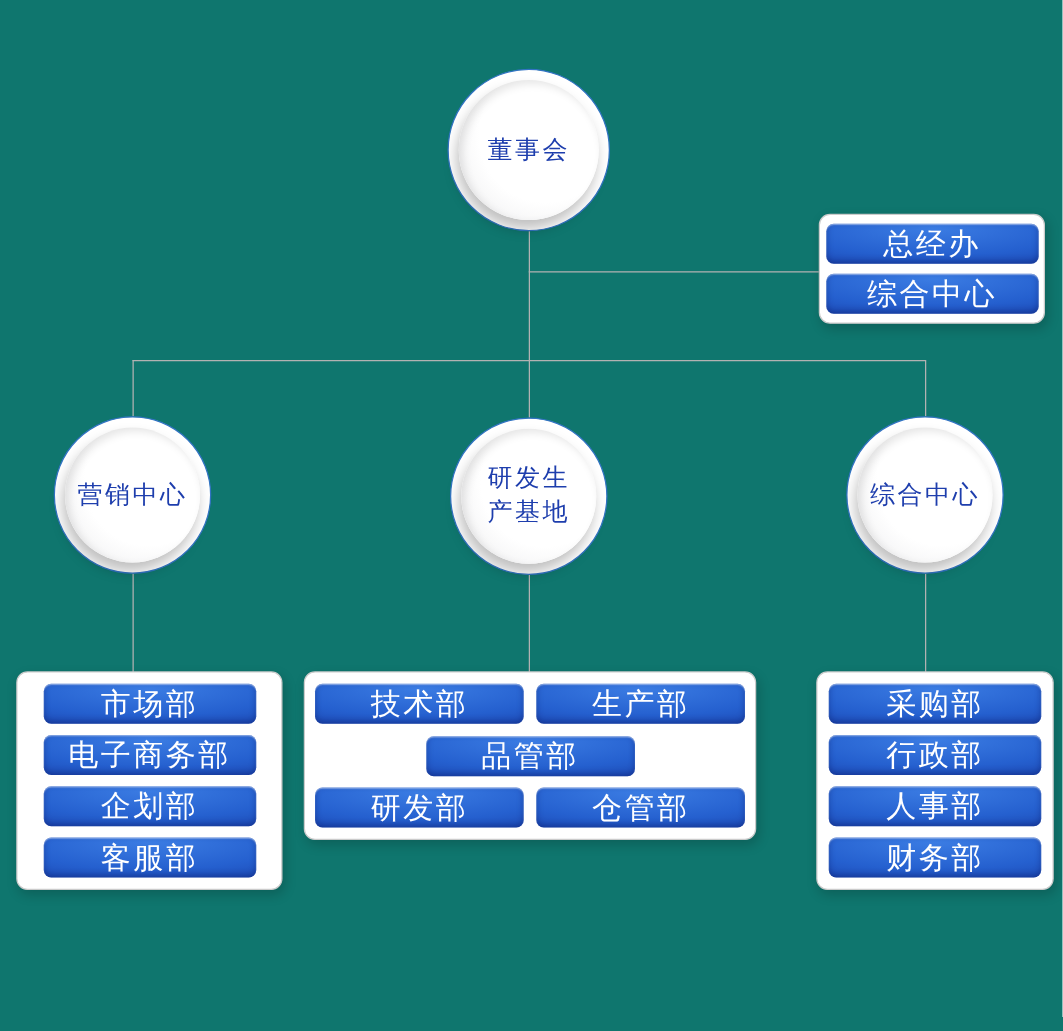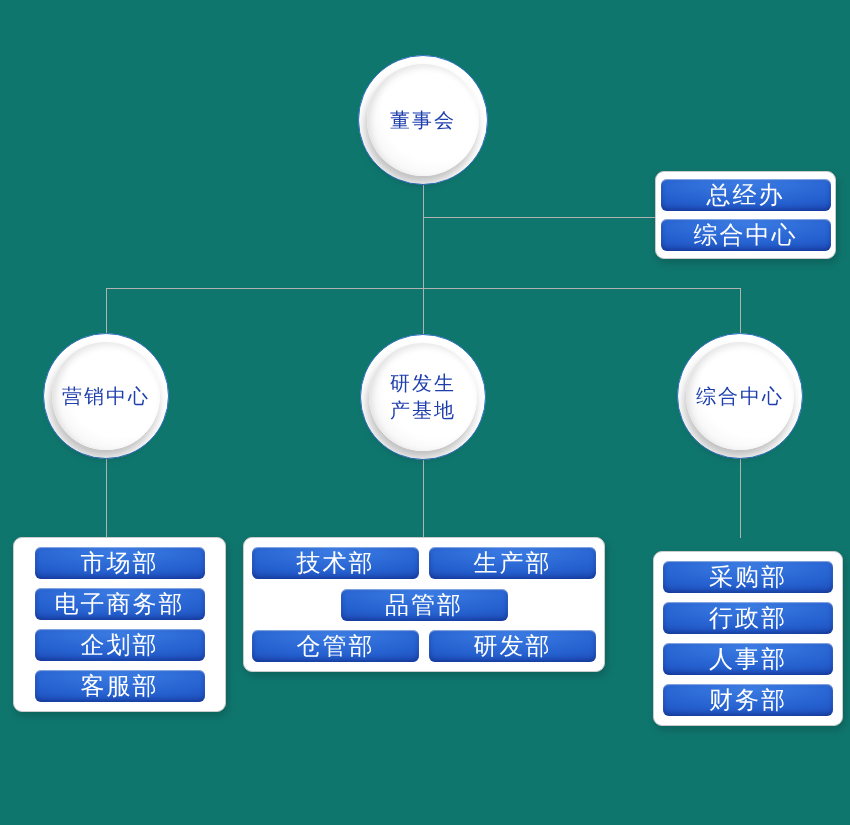--- a/index.html
+++ b/index.html
@@ -102,25 +102,25 @@
 
   <div class="panel" style="left:243px; top:537px; width:362px; height:135px;">
     <div class="btn-row">
       <div class="btn w167">技术部</div>
       <div class="btn w167">生产部</div>
     </div>
     <div class="btn-row">
       <div class="btn w167">品管部</div>
     </div>
     <div class="btn-row">
+      <div class="btn w167">研发部</div>
       <div class="btn w167">仓管部</div>
-      <div class="btn w167">研发部</div>
     </div>
   </div>
 
-  <div class="panel" style="left:653px; top:551px; width:190px; height:175px;">
+  <div class="panel" style="left:653px; top:537px; width:190px; height:175px;">
     <div class="btn">采购部</div>
     <div class="btn">行政部</div>
     <div class="btn">人事部</div>
     <div class="btn">财务部</div>
   </div>
 
 </div>
 
 </body></html>

